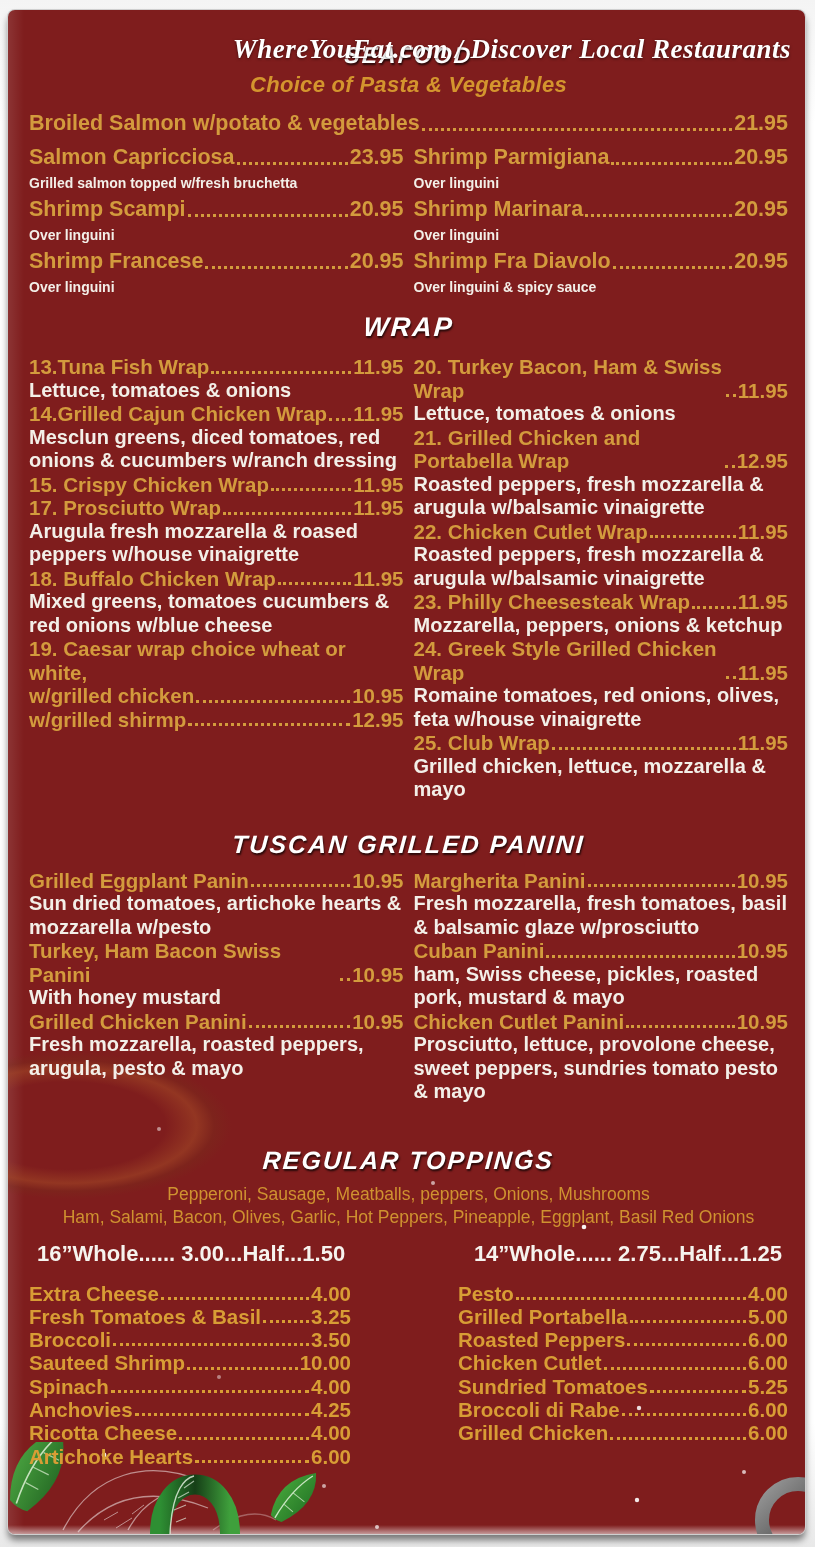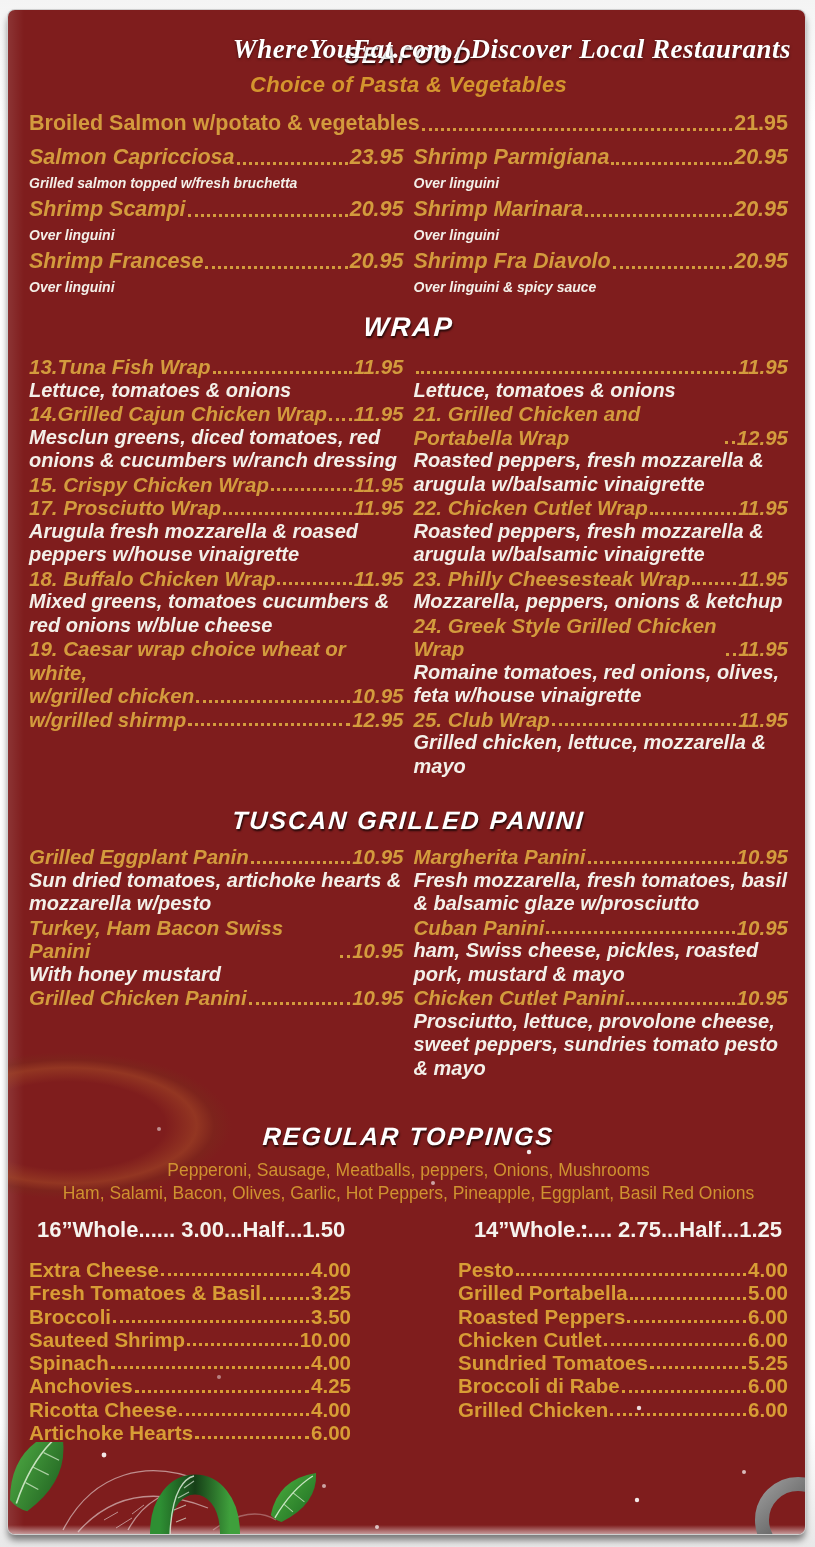--- a/index.html
+++ b/index.html
@@ -47,21 +47,21 @@
   .t-wrap{margin-top:12px;font-size:27px;}
   .t-panini{margin-top:28px;font-size:25px;}
   .t-toppings{margin-top:42px;font-size:25px;}
 
   .subtitle{
     text-align:center;color:#d4952e;font-weight:bold;font-style:italic;
     font-size:22px;margin-top:3px;letter-spacing:.3px;
   }
 
   .cols{display:flex;gap:10px;align-items:flex-start;}
-  .col{flex:1 1 49.5%;min-width:0;font-style:italic;}
+  .col{flex:1 1 49.5%;min-width:0;}
 
   
   .menu-item{margin:0;}
   .item-line{display:flex;align-items:flex-end;color:#d39b3d;font-weight:bold;}
   .item-name{white-space:normal;}
   .leader{flex:1 1 10px;min-width:10px;border-bottom:3.2px dotted currentColor;margin:0 2px 5px 2px;}
   .item-price{white-space:nowrap;}
   .item-desc{color:#f3efe8;font-weight:600;}
 
   
@@ -245,20 +245,21 @@
             <div class="item-line">
               <span class="item-name">w/grilled shirmp</span>
               <span class="leader"></span>
               <span class="item-price">12.95</span>
             </div>
           </div>
         </div>
       <div class="col">
           <div class="menu-item">
             <div class="item-line">
+              <span class="item-name">20. Turkey Bacon, Ham &amp; Swiss Wrap</span>
               <span class="leader"></span>
               <span class="item-price">11.95</span>
             </div>
             <div class="item-desc">Lettuce, tomatoes &amp; onions</div>
           </div>
           <div class="menu-item">
             <div class="item-line">
               <span class="item-name">21. Grilled Chicken and Portabella Wrap </span>
               <span class="leader"></span>
               <span class="item-price">12.95</span>
@@ -318,20 +319,21 @@
               <span class="item-price">10.95</span>
             </div>
             <div class="item-desc">With honey mustard</div>
           </div>
           <div class="menu-item">
             <div class="item-line">
               <span class="item-name">Grilled Chicken Panini</span>
               <span class="leader"></span>
               <span class="item-price">10.95</span>
             </div>
+            <div class="item-desc">Fresh mozzarella, roasted peppers, arugula, pesto &amp; mayo</div>
           </div>
         </div>
       <div class="col">
           <div class="menu-item">
             <div class="item-line">
               <span class="item-name">Margherita Panini</span>
               <span class="leader"></span>
               <span class="item-price">10.95</span>
             </div>
             <div class="item-desc">Fresh mozzarella, fresh tomatoes, basil &amp; balsamic glaze w/prosciutto</div>

